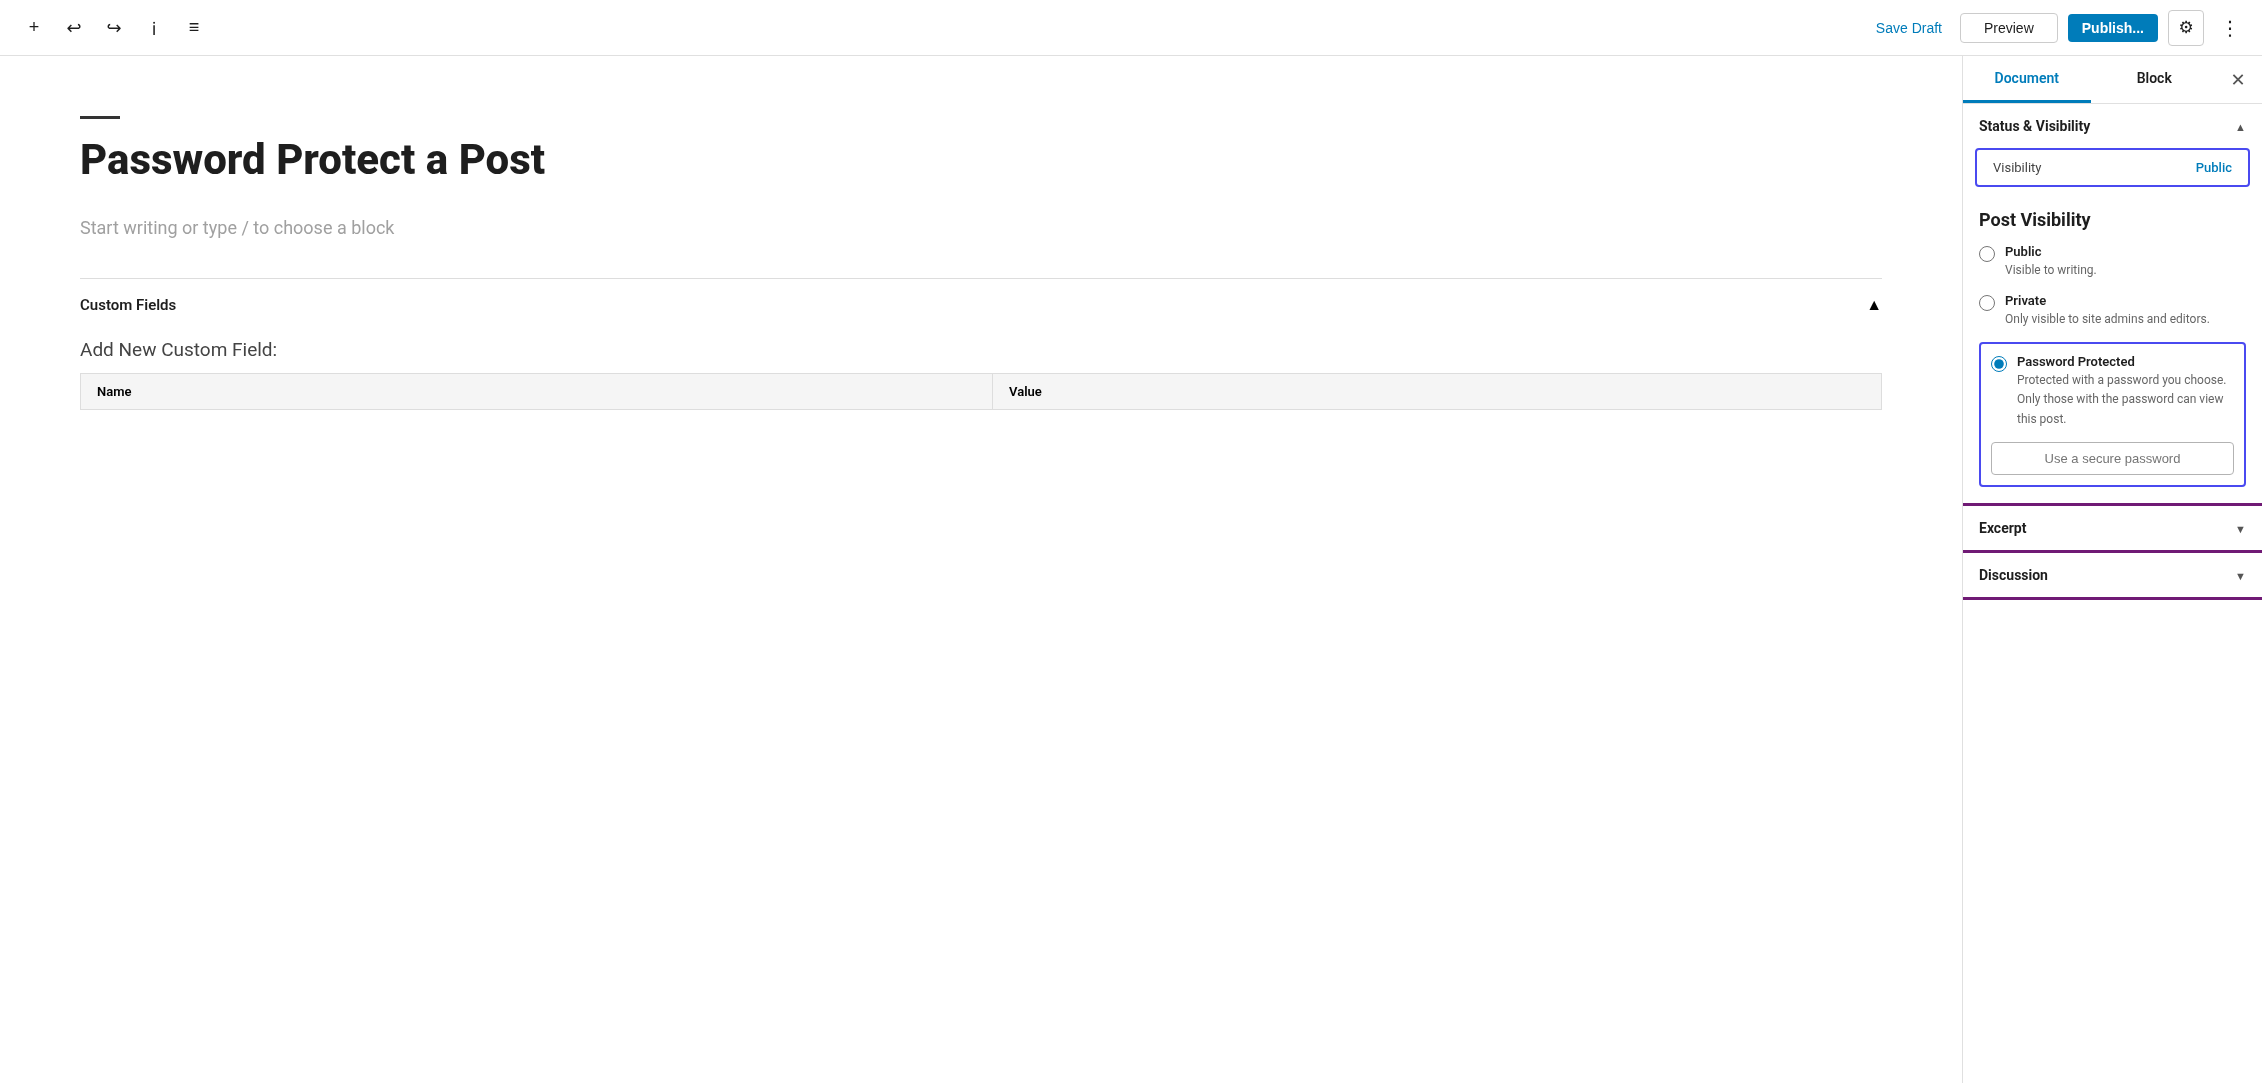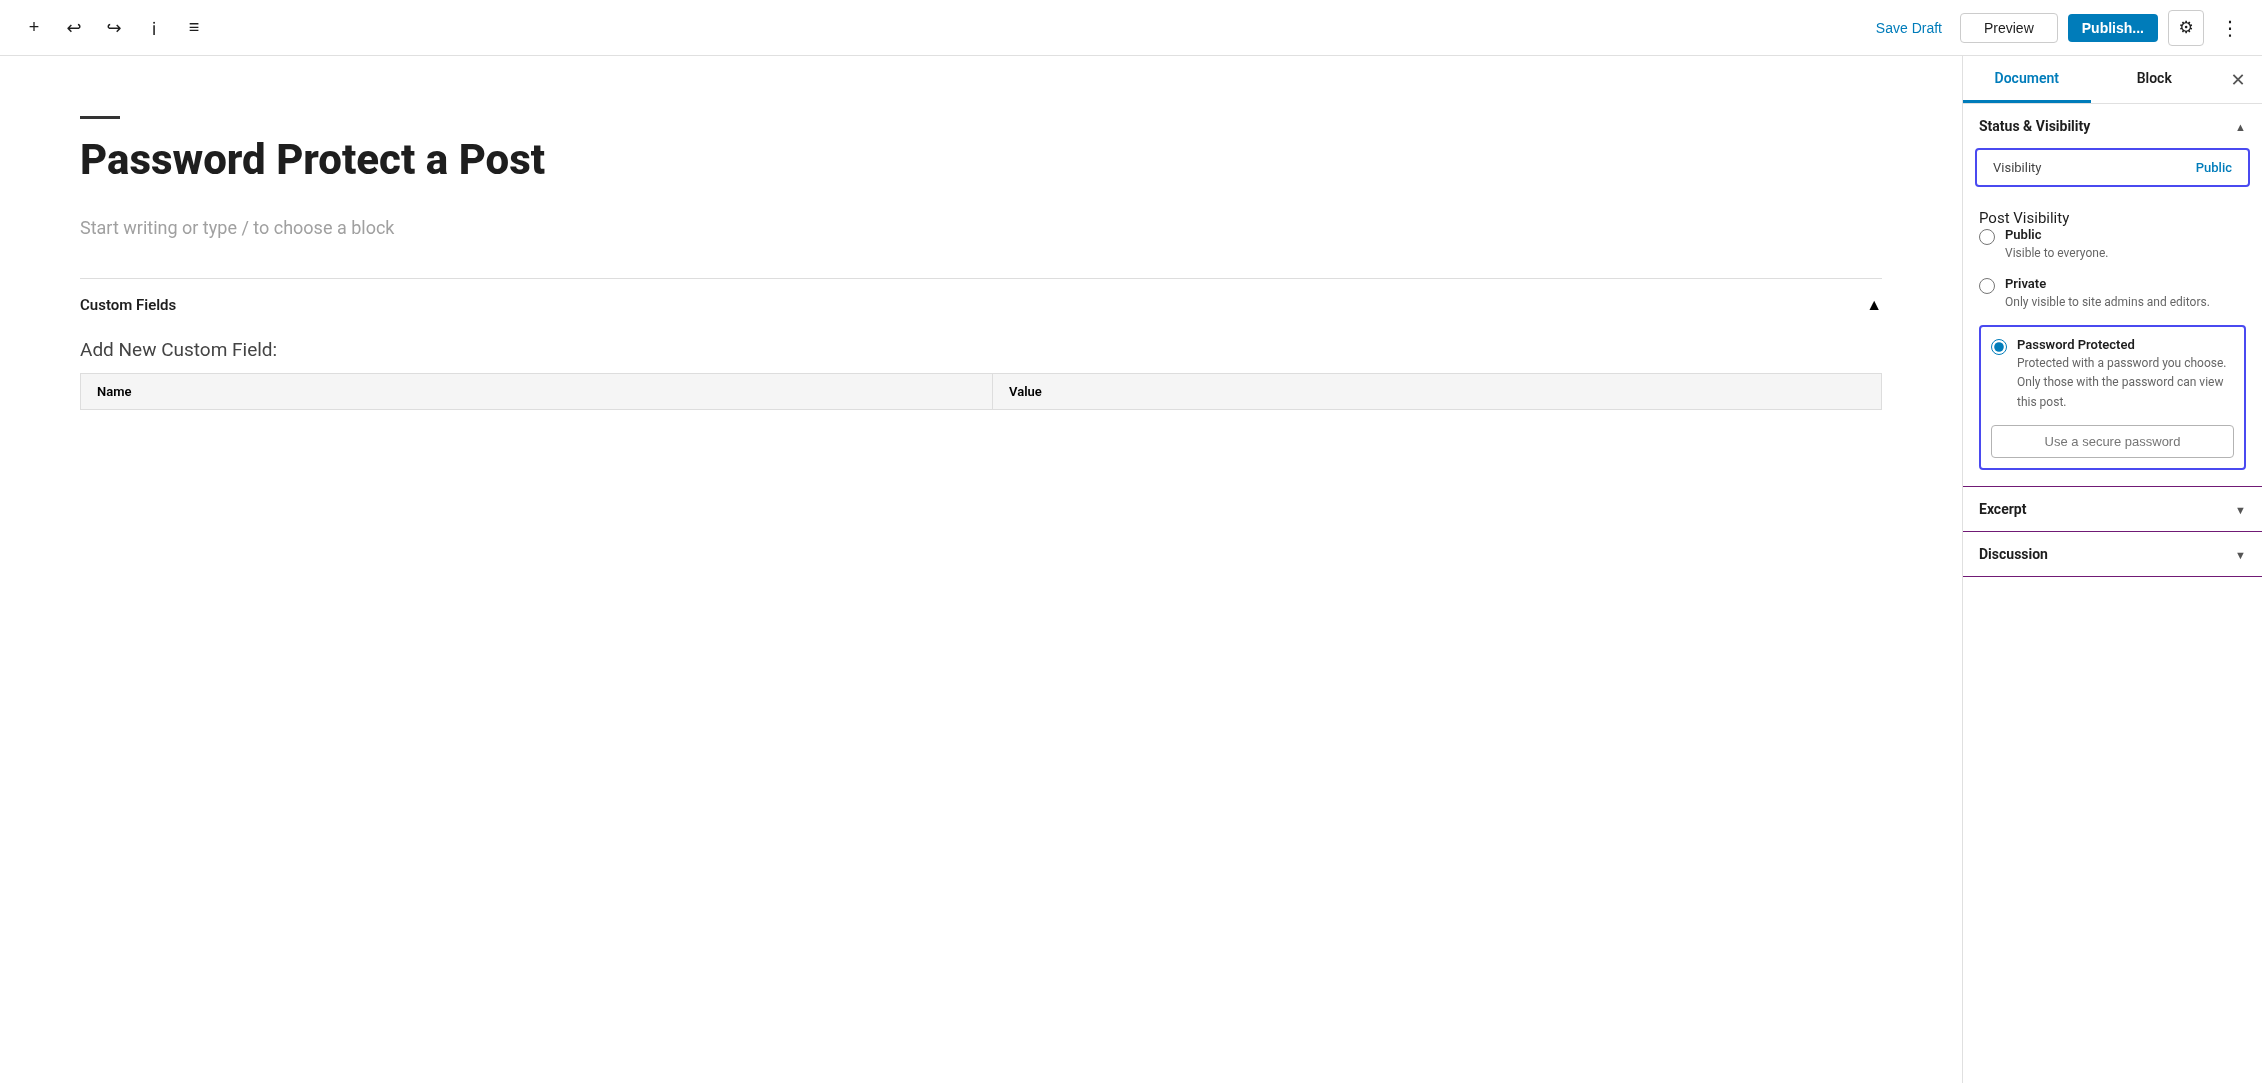--- a/index.html
+++ b/index.html
@@ -210,21 +210,21 @@
       color: #555;
       margin-right: 4px;
     }
     .sidebar-content {
       flex: 1;
       overflow-y: auto;
     }
 
     
     .sidebar-section {
-      border-bottom: 1px solid #701a75;
+      border-bottom: 3px solid #701a75;
     }
     .sidebar-section-header {
       display: flex;
       align-items: center;
       justify-content: space-between;
       padding: 14px 16px;
       cursor: pointer;
     }
     .sidebar-section-title {
       font-size: 14px;
@@ -257,23 +257,24 @@
       font-weight: 500;
       text-decoration: none;
       cursor: pointer;
     }
 
     
     .post-visibility-panel {
       padding: 14px 16px 8px;
     }
     .post-visibility-title {
-      font-size: 15px;
-      font-weight: 400;
-      color: #1e1e1e;
+      font-size: 18px;
+      font-weight: 700;
+      color: #1e1e1e;
+      margin-bottom: 14px;
     }
     .radio-option {
       display: flex;
       align-items: flex-start;
       margin-bottom: 14px;
     }
     .radio-option input[type="radio"] {
       margin-top: 2px;
       margin-right: 10px;
       flex-shrink: 0;
@@ -423,21 +424,21 @@
           <a class="visibility-value">Public</a>
         </div>
 
         <div class="post-visibility-panel">
           <div class="post-visibility-title">Post Visibility</div>
 
           <div class="radio-option">
             <input type="radio" name="visibility" id="vis-public" style="">
             <div class="radio-option-content">
               <label class="radio-option-label" for="vis-public">Public</label>
-              <span class="radio-option-desc">Visible to everyone.</span>
+              <span class="radio-option-desc">Visible to writing.</span>
             </div>
           </div>
 
           <div class="radio-option">
             <input type="radio" name="visibility" id="vis-private" style="">
             <div class="radio-option-content">
               <label class="radio-option-label" for="vis-private">Private</label>
               <span class="radio-option-desc">Only visible to site admins and editors.</span>
             </div>
           </div>

